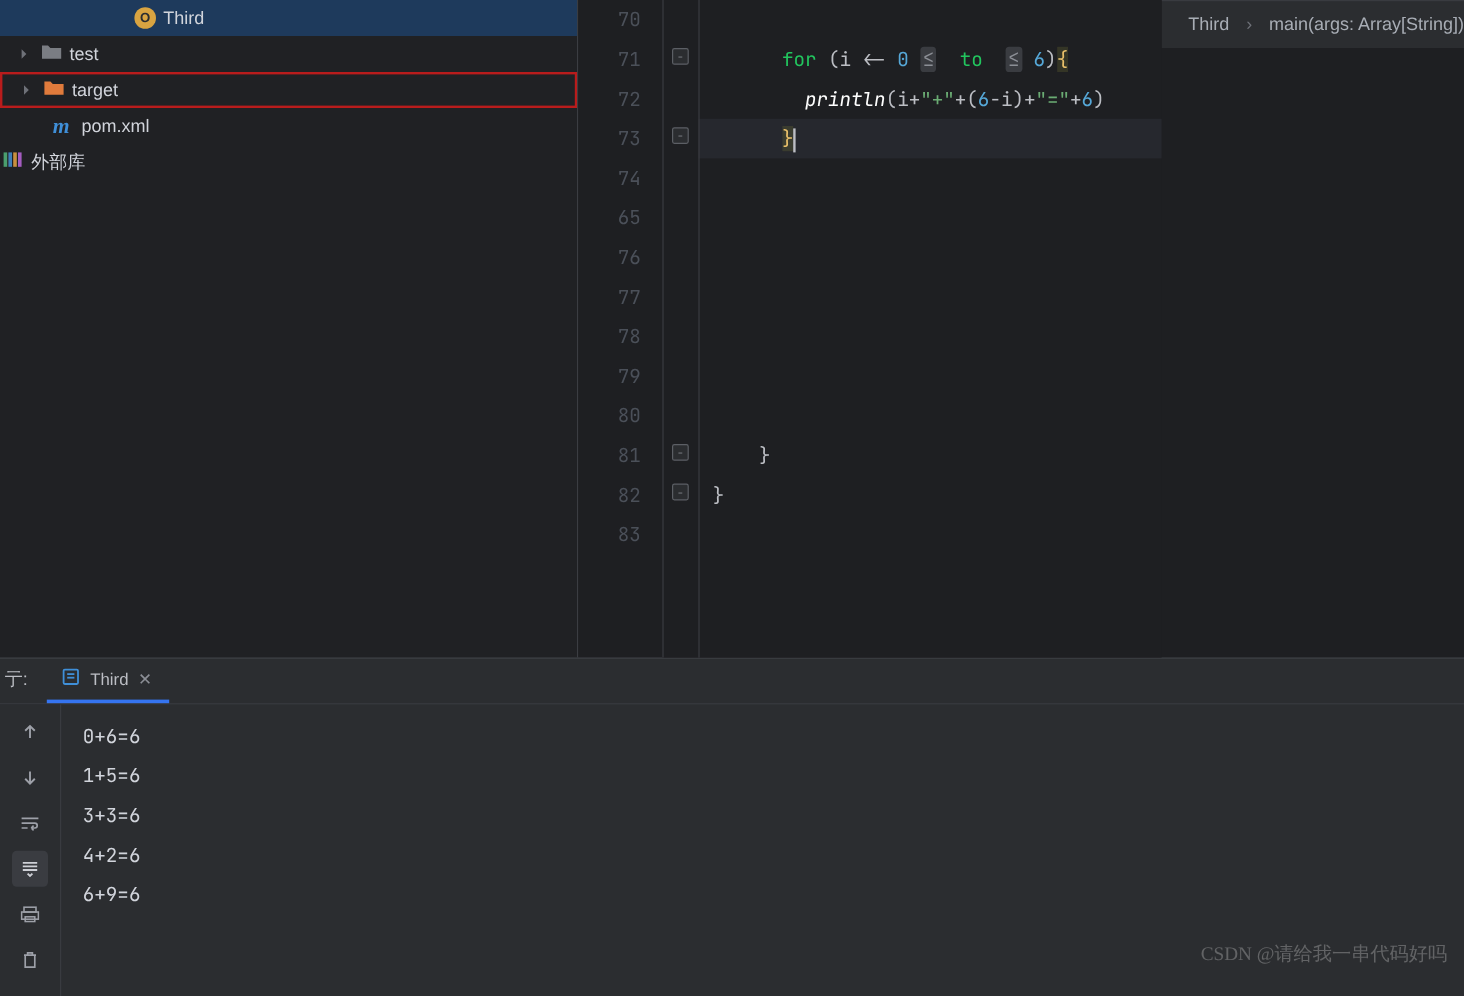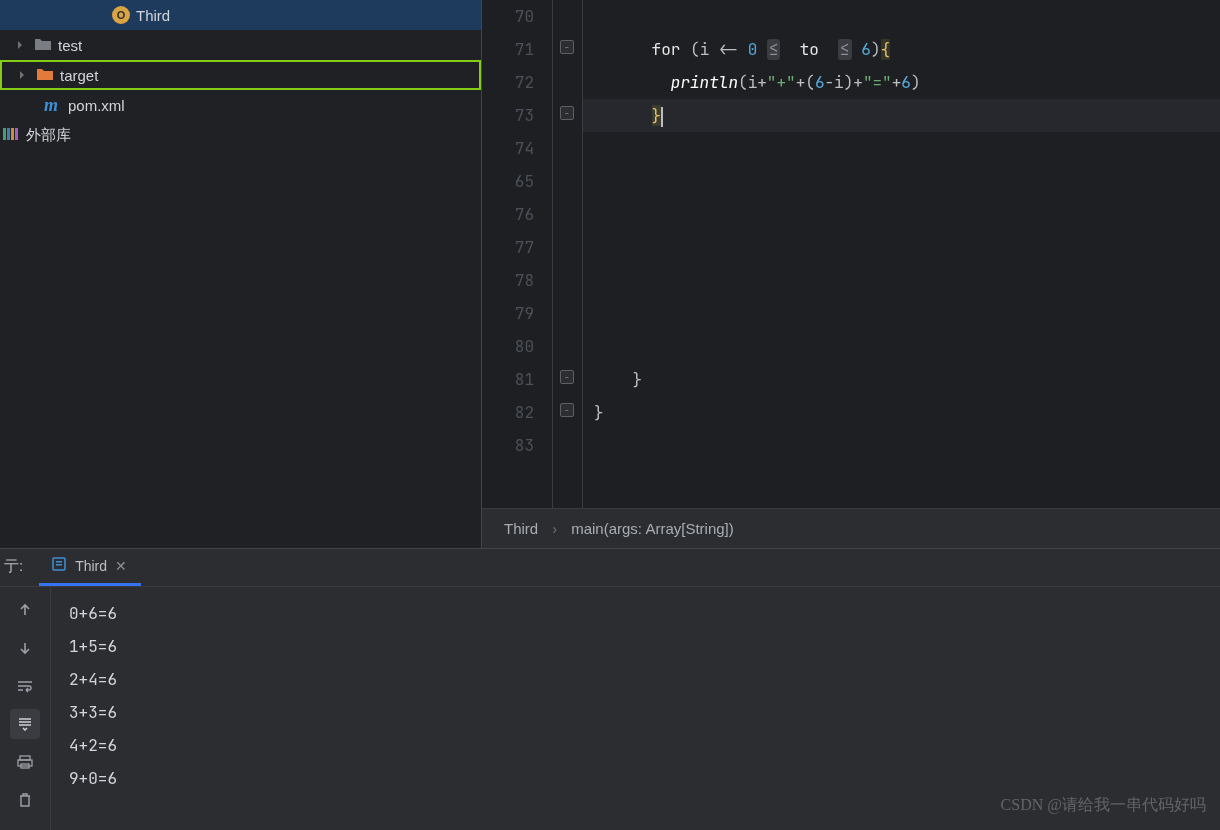--- a/index.html
+++ b/index.html
@@ -19,45 +19,45 @@
       border-right: 1px solid #43454a;
       overflow: hidden;
     }
     .tree-row {
       display: flex; align-items: center;
       height: 30px; padding-left: 12px;
       gap: 6px; cursor: pointer;
       font-size: 15px;
     }
     .tree-row.selected { background: #1e3a5c; }
-    .tree-row.current { border: 2px solid #84cc16; }
+    .tree-row.current { border: 2px solid #b91c1c; }
     .indent0 { padding-left: 12px; }
     .indent1 { }
     .indent3 { padding-left: 112px; }
     .arrow {
       width: 16px; display:inline-flex; justify-content:center;
       color: #6e7178;
     }
     .arrow svg { width: 10px; height: 10px; }
     .node-label { color: #d1d4db; }
     .ext-lib-row { padding-left: 2px; align-items: center; }
-    .editor-area { flex: 1; display: flex; flex-direction: column; background:#1e1f22; }
+    .editor-area { flex: 1; display: flex; flex-direction: row; background:#1e1f22; }
     .gutter-code { flex: 1; display: flex; font-family: "JetBrains Mono","Consolas",monospace; font-size: 16px; }
     .gutter {
       width: 70px; background:#1e1f22;
       color:#4b5059; text-align:right;
       padding-right: 18px;
       user-select: none;
     }
     .gutter .ln { height: 33px; line-height: 33px; font-size: 16px; }
     .fold-col { width: 30px; background:#1e1f22; position: relative; }
     .code-col { flex: 1; position: relative; background:#1e1f22;}
     .code-line { height: 33px; line-height: 33px; white-space: pre; padding-left: 12px; color:#bcbec4;}
     .cl-hl { background: #26282e; }
-    .kw { color:#e5e5e5; }
+    .kw { color:#22c55e; }
     .fn  { color:#ffffff; font-style: italic; }
     .num { color:#56a8d8; }
     .str { color:#6aab73; }
     .var-i { color:#bcbec4; }
     .op  { color:#bcbec4; }
     .br-lit { color:#e8bf6a; background: rgba(120,120,50,0.25); }
     .hint-badge { background:#3a3c41; color:#8c8f96; padding: 0 2px; border-radius: 3px; }
     .caret-block {
       display:inline-block; width:2px; height: 20px; background:#bcbec4; vertical-align:middle;
     }
@@ -106,21 +106,21 @@
     .tool-btn.active { background:#3a3c41; color:#ced0d6; }
     .console {
       flex:1; padding: 10px 18px;
       font-family: "JetBrains Mono","Consolas",monospace;
       font-size: 16px; color:#d1d4db;
       border-left: 1px solid #393b40;
     }
     .console div { height: 33px; line-height: 33px; }
     
     .watermark {
-      position: fixed; right: 14px; bottom: 14px;
+      position: fixed; right: 14px; bottom: 24px;
       color: rgba(200,200,200,0.35); font-size: 16px;
       font-family: "Microsoft YaHei"; pointer-events: none;
     }
   </style>
 </head>
 <body>
 
 <div class="top">
   <div class="sidebar">
     <div class="tree-row indent3 selected">
@@ -259,21 +259,20 @@
         </div>
       <div class="tool-btn">
           <svg width="14" height="16" viewBox="0 0 14 16">
             <path d="M2 4 h10 M5 4 v-2 h4 v2 M3 4 v10 h8 v-10" stroke="currentColor" stroke-width="1.4" fill="none"></path>
           </svg>
         </div>
     </div>
     <div class="console">
       <div>0+6=6</div>
       <div>1+5=6</div>
-      <div>2+4=6</div>
       <div>3+3=6</div>
       <div>4+2=6</div>
-      <div>9+0=6</div>
+      <div>6+9=6</div>
     </div>
   </div>
 </div>
 
 <div class="watermark">CSDN @请给我一串代码好吗</div>
 
 </body></html>

